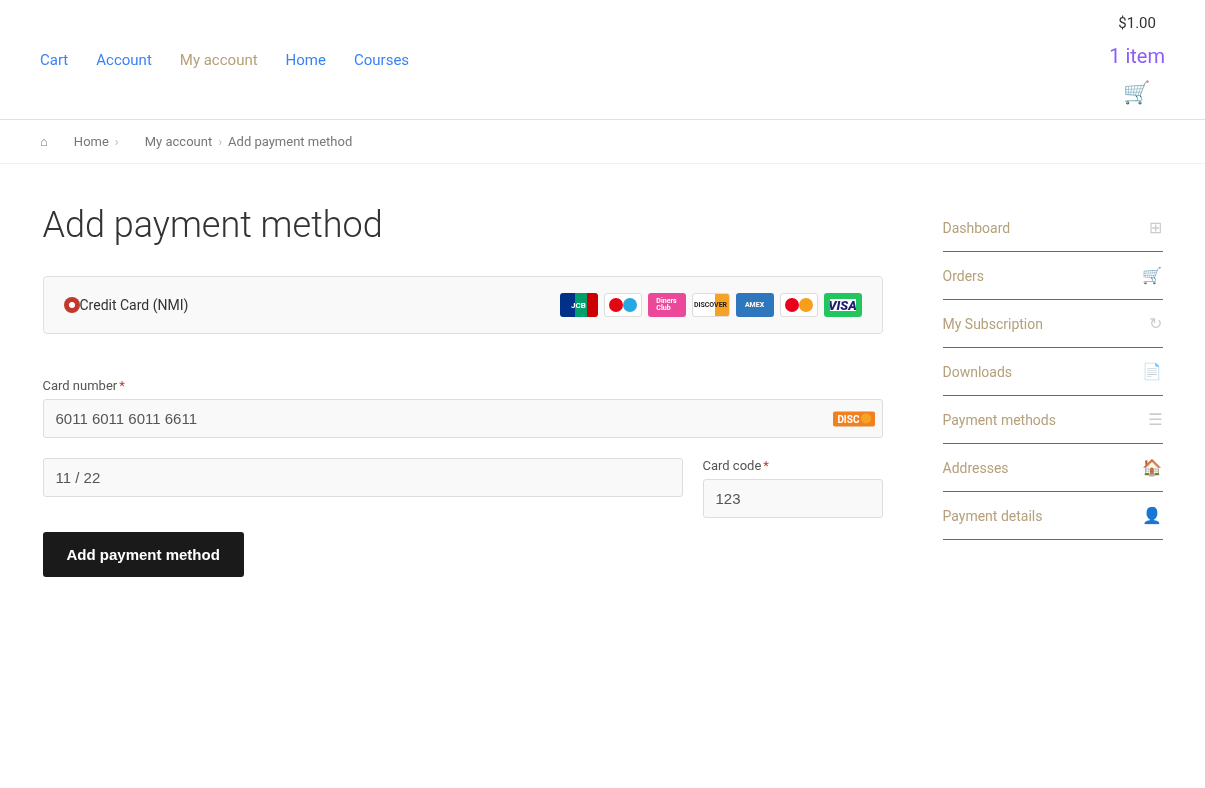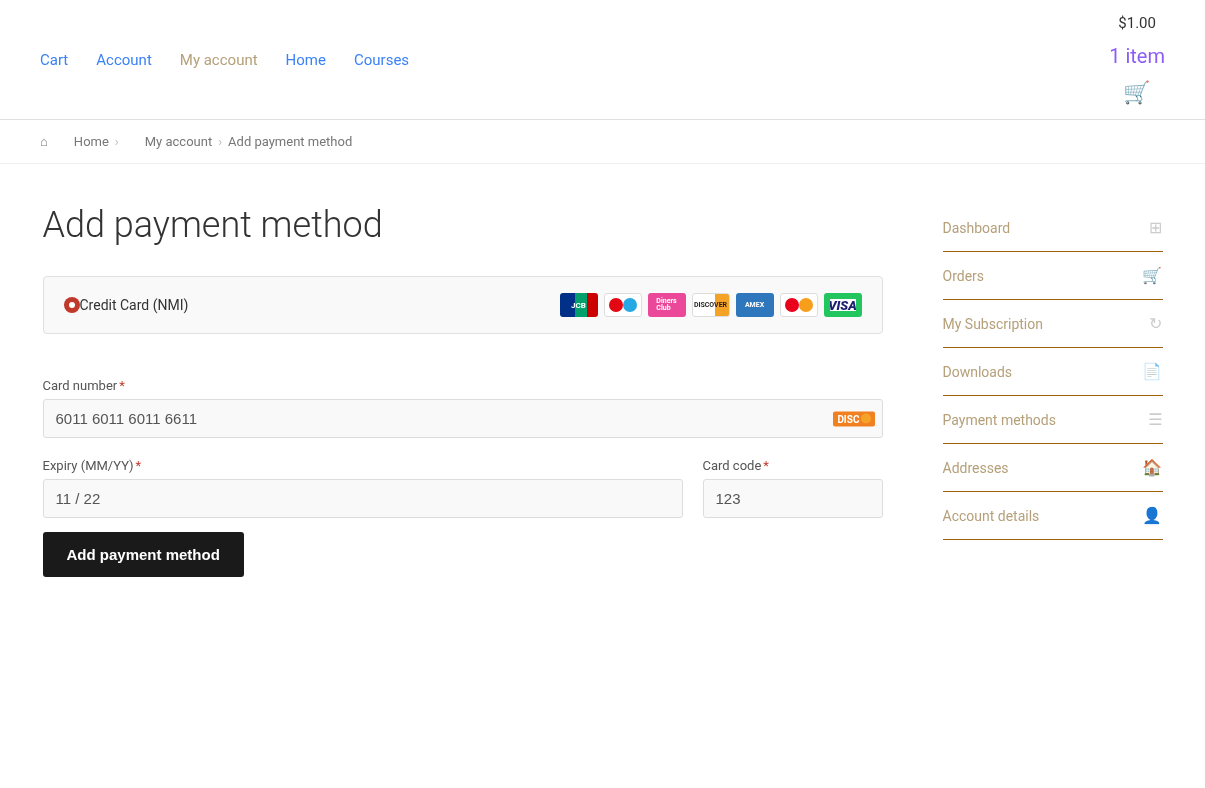--- a/index.html
+++ b/index.html
@@ -252,23 +252,20 @@
           <input type="text" class="form-input" value="6011 6011 6011 6611" style="">
           <div class="card-brand-badge">
             <span style="color:white; font-size:10px;">DISC</span>
             <span style="background:#f4a327; width:10px; height:10px; border-radius:50%; display:inline-block;"></span>
           </div>
         </div>
       </div>
 
       <div class="form-row">
         <div class="form-col">
-          <label class="form-label">
-            <span>Expiry (MM/YY)</span><span class="required">*</span>
-          </label>
           <input type="text" class="form-input" value="11 / 22" style="">
         </div>
         <div class="form-col-small">
           <label class="form-label">
             <span>Card code</span><span class="required">*</span>
           </label>
           <input type="text" class="form-input" value="123" style="">
         </div>
       </div>
 
@@ -309,20 +306,20 @@
         </a>
       </li>
       <li>
         <a href="#">
           <span>Addresses</span>
           <span class="sidebar-icon">🏠</span>
         </a>
       </li>
       <li>
         <a href="#">
-          <span>Account details</span>
+          <span>Payment details</span>
           <span class="sidebar-icon">👤</span>
         </a>
       </li>
     </ul>
   </div>
 
 </div>
 
 </body></html>

